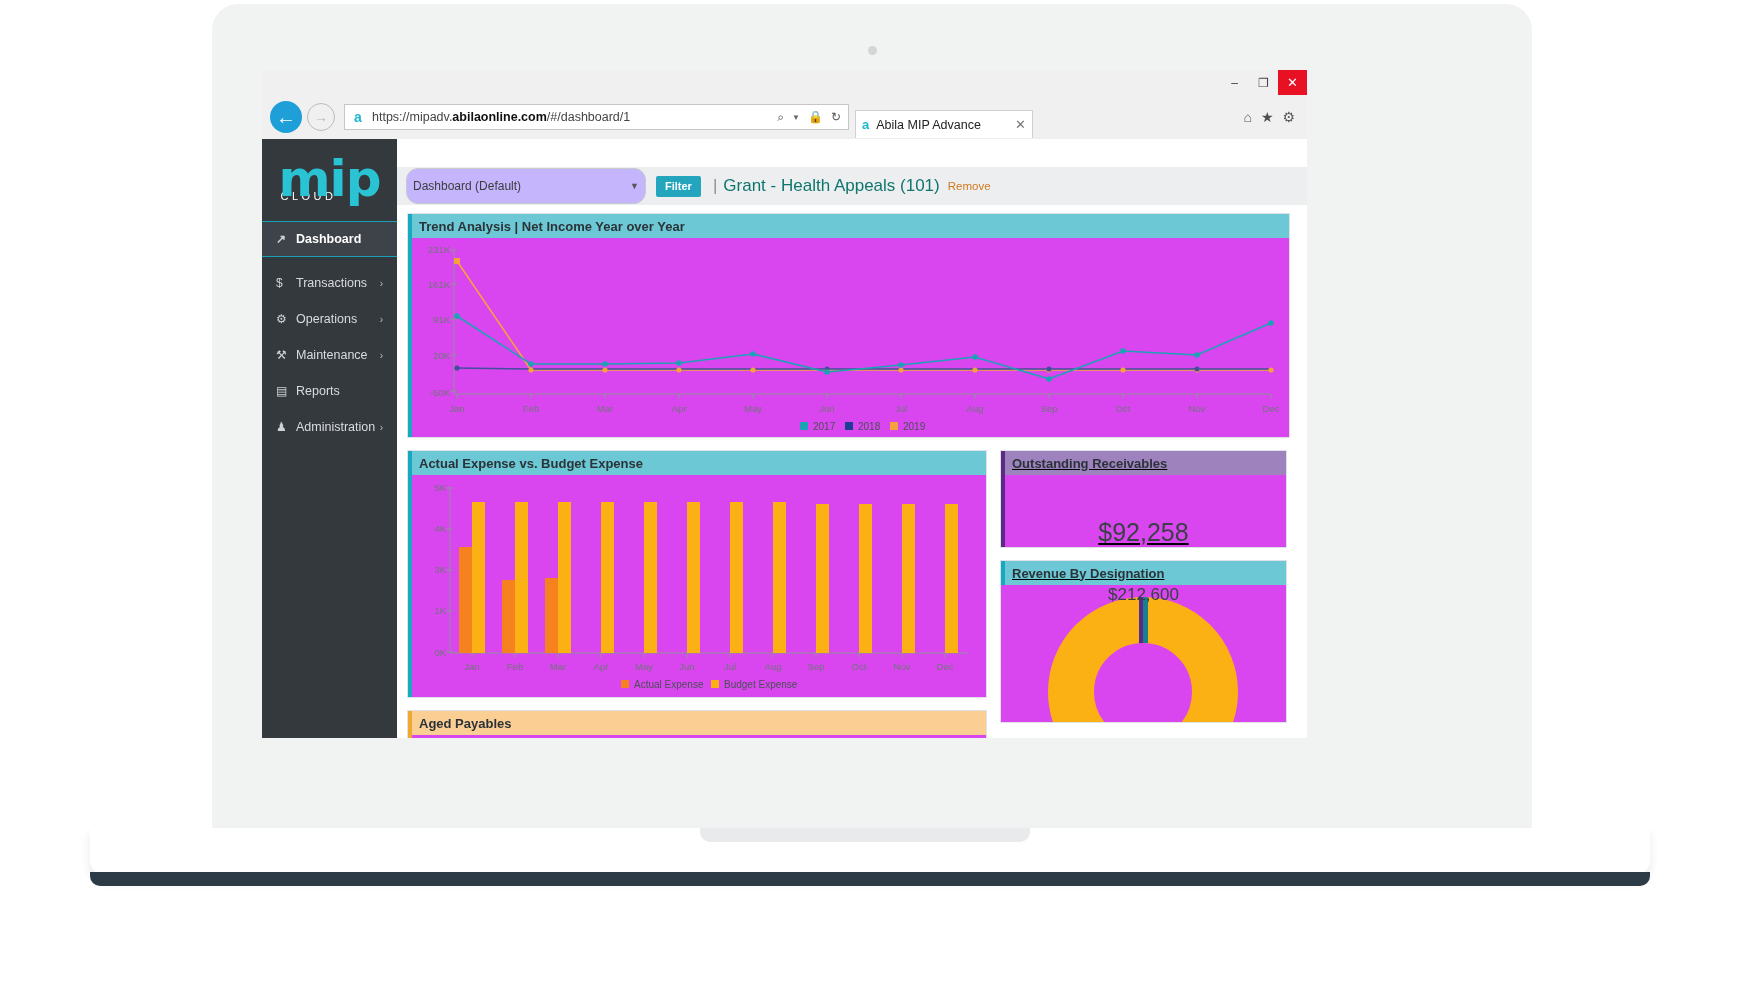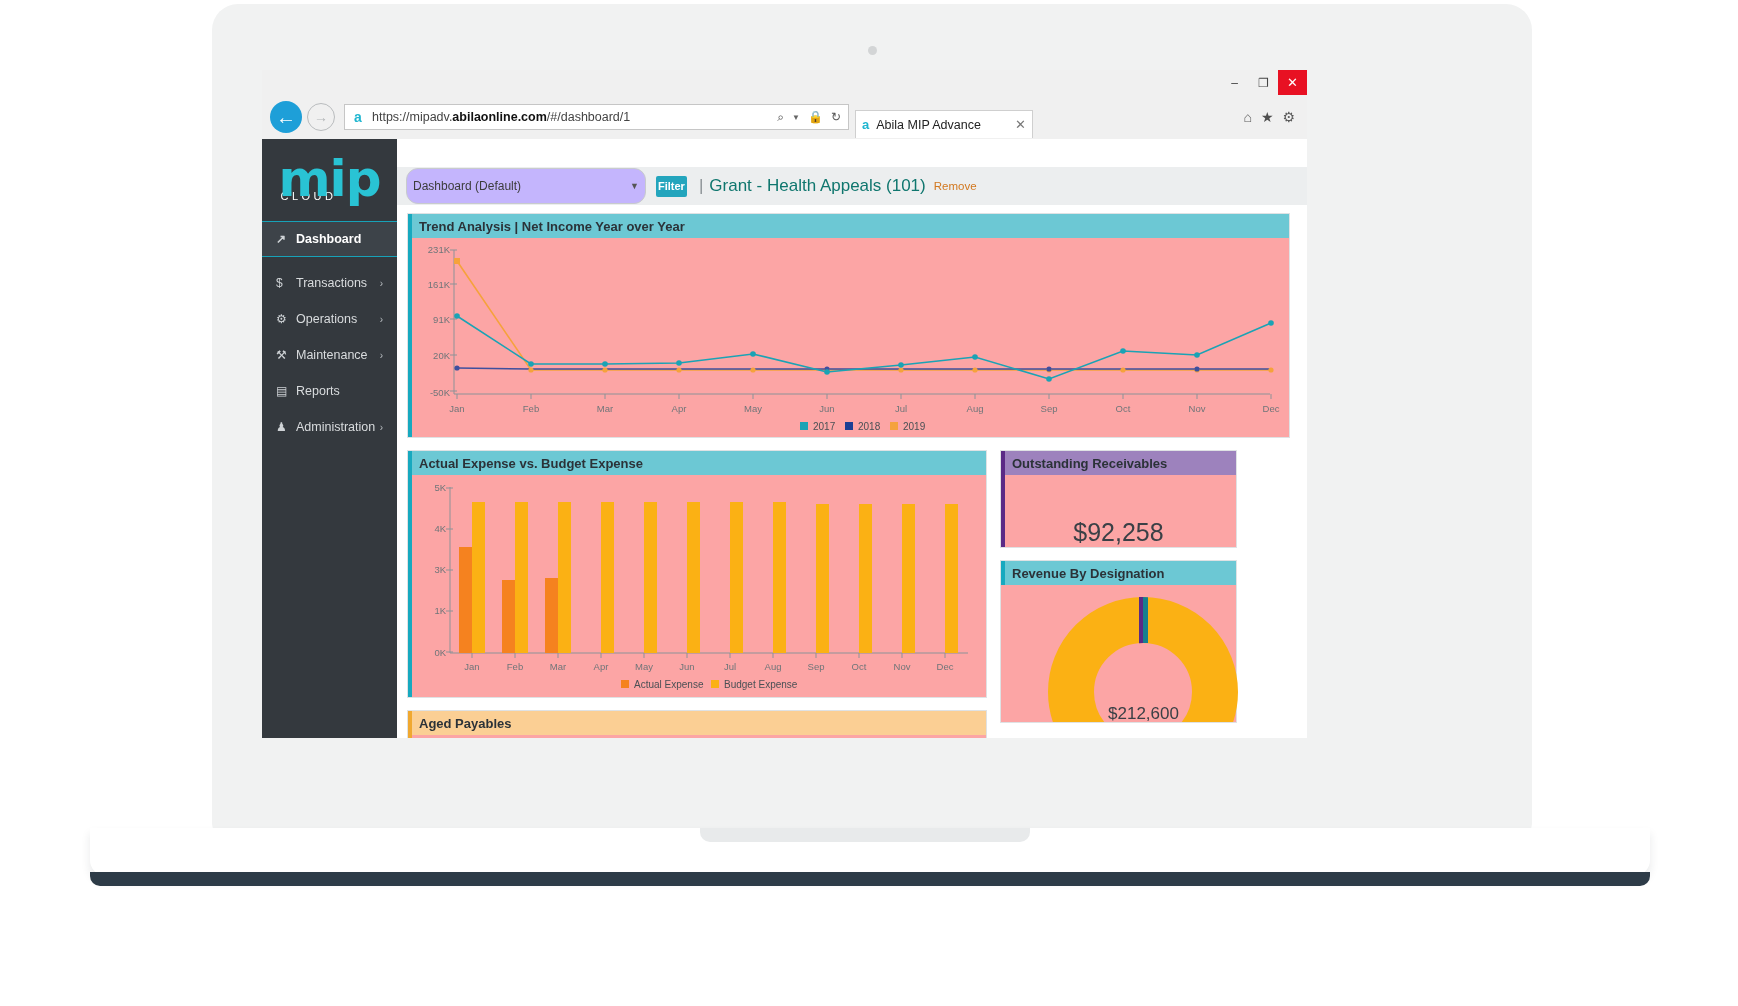--- a/index.html
+++ b/index.html
@@ -119,45 +119,45 @@
     height:38px;background:#eceeef;display:flex;align-items:center;padding-left:9px;box-sizing:border-box;
   }
   .dash-select{
     width:240px;height:36px;background:#c4b5fd;border:1px solid #c8cbcd;border-radius:12px;
     display:flex;align-items:center;padding:0 6px;box-sizing:border-box;
     font-size:12px;color:#3c3c3c;
   }
   .dash-select .sel-caret{margin-left:auto;font-size:9px;color:#555;}
   .filter-btn{
     margin-left:10px;height:21px;background:#23a5bd;color:#fff;border-radius:2px;
-    font-size:11px;font-weight:bold;display:flex;align-items:center;padding:0 2px;box-sizing:border-box;
+    font-size:11px;font-weight:bold;display:flex;align-items:center;padding:0 9px;box-sizing:border-box;
   }
   .grant-sep{margin-left:12px;color:#8a8f93;font-size:17px;}
   .grant-title{margin-left:6px;font-size:17px;color:#0f766e;}
   .grant-remove{margin-left:8px;font-size:11.5px;color:#d2781f;}
 
   .panels{position:relative;padding:8px 10px 0 10px;box-sizing:border-box;}
   .row{display:flex;gap:13px;}
   .col-left{width:580px;flex:0 0 auto;text-align:right;}
-  .col-right{width:237px;flex:0 0 auto;}
+  .col-right{width:287px;flex:0 0 auto;text-decoration:underline;}
 
   .card{background:#ffffff;border:1px solid #dfe2e4;margin-bottom:12px;position:relative;}
   .card::before{
     content:"";position:absolute;left:0;top:0;bottom:0;width:4px;background:#17a9bf;
   }
   .card.purple::before{background:#5b2a86;}
   .card.amber::before{background:#f0a830;}
   .card-head{
     height:24px;background:#6cc8d4;display:flex;align-items:center;
     padding-left:11px;box-sizing:border-box;
     font-size:13px;font-weight:bold;color:#2b3238;
   }
   .card.purple .card-head{background:#9d82bd;}
   .card.amber .card-head{background:#fbcf94;}
-  .card-body{background:#fca5a5;}
+  .card-body{background:#d946ef;}
 
   
   .kpi-body{height:72px;display:flex;align-items:flex-end;justify-content:center;}
   .kpi-value{font-size:25px;color:#3a4046;}
 
   
   .axis-txt{font-size:9.5px;fill:#6f7579;font-family:"Liberation Sans",sans-serif;}
   .legend-txt{font-size:10px;fill:#4a5055;font-family:"Liberation Sans",sans-serif;}
 
   .donut-center{font-size:17px;color:#3a4046;}
@@ -490,21 +490,21 @@
                 <div class="card-head">Revenue By Designation</div>
                 <div class="card-body" style="height:137px;position:relative;">
                   <svg width="285" height="137" viewBox="0 0 285 137">
                     <g transform="translate(142,107)">
                       <circle r="72" fill="none" stroke="#fbb114" stroke-width="46"></circle>
                       <path d="M 0 -95 A 95 95 0 0 1 5 -94.8 L 5 -49 A 49 49 0 0 0 0 -49 Z" fill="#17808f"></path>
                       <path d="M -4 -94.9 A 95 95 0 0 1 0 -95 L 0 -49 A 49 49 0 0 0 -4 -48.8 Z" fill="#5b2a86"></path>
                     </g>
                   </svg>
                   <div style="position:absolute;left:0;top:0;width:285px;height:137px;
-                              display:flex;align-items:flex-end;justify-content:center;margin-top:24px;">
+                              display:flex;justify-content:center;">
                     <span class="donut-center" style="margin-bottom:22px;">$212,600</span>
                   </div>
                 </div>
               </div>
 
             </div>
           </div>
 
         </div>
       </div>

